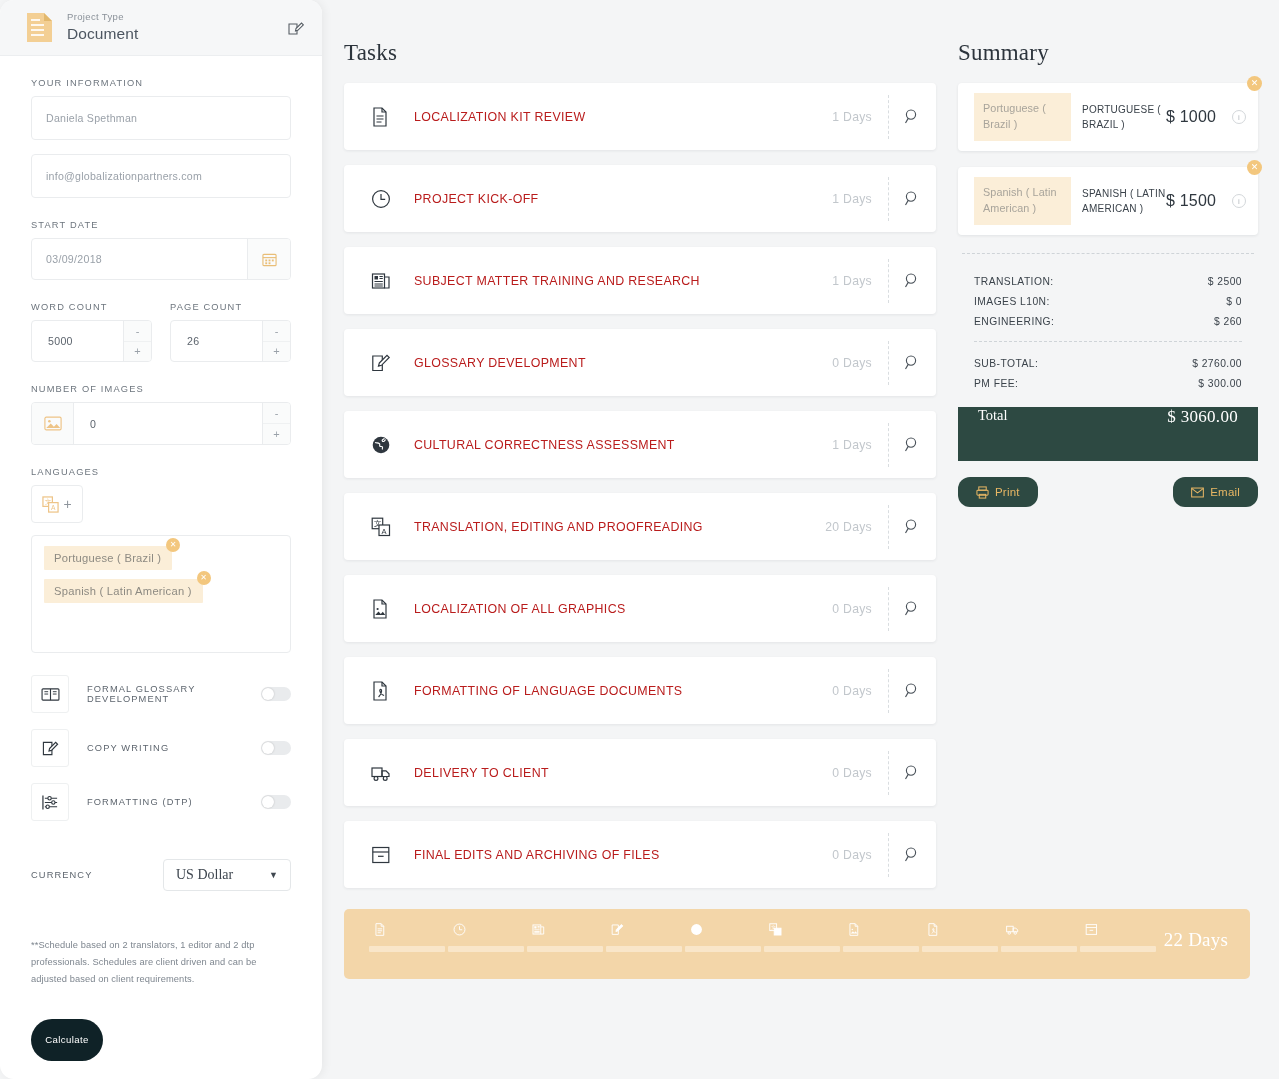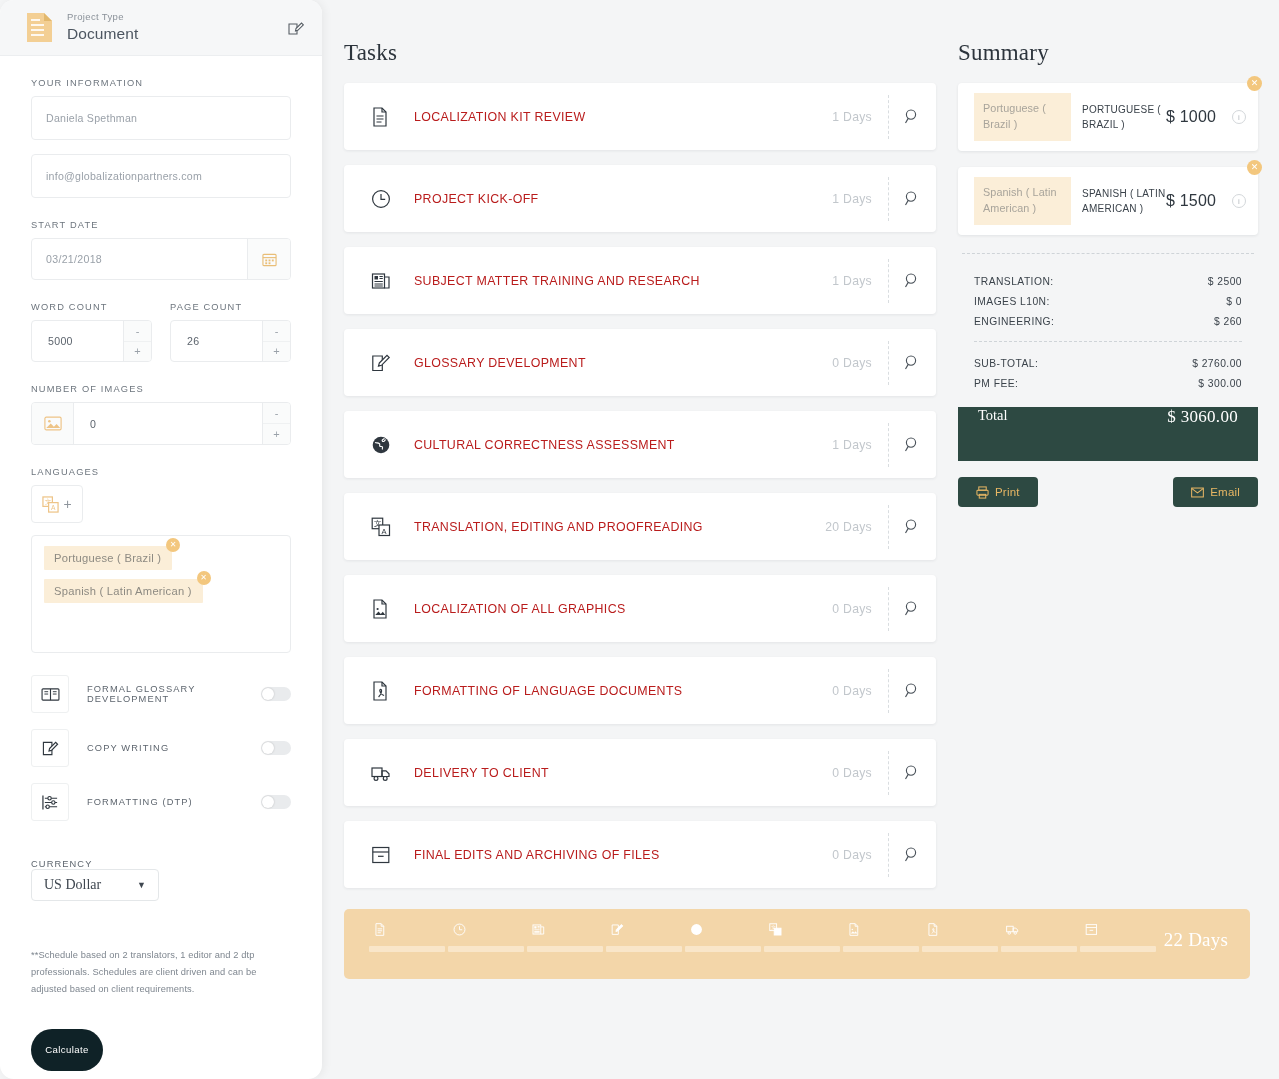--- a/index.html
+++ b/index.html
@@ -106,21 +106,21 @@
   }
   .toggle {
     width: 30px; height: 14px; border-radius: 8px; background: #e9ebed;
     position: relative; cursor: pointer; flex-shrink: 0;
   }
   .toggle::after {
     content: ""; position: absolute; left: 1px; top: 1px; width: 12px; height: 12px;
     border-radius: 50%; background: #fff; box-shadow: 0 0 2px rgba(0,0,0,.22);
   }
 
-  .cur-row { display: flex; margin-top: 38px; flex-direction: column; }
+  .cur-row { display: flex; align-items: center; margin-top: 38px; }
   .cur-lbl { font-size: 9.3px; color: #5d656e; letter-spacing: 1.1px; flex: 1; text-transform: uppercase;}
   .cur-sel {
     width: 128px; height: 32px; border: 1px solid #e4e7e9; border-radius: 4px;
     display: flex; align-items: center; padding: 0 12px;
     font-family: "Liberation Serif", serif; font-size: 14px; color: #3f4750; cursor: pointer;
   }
   .cur-sel .caret { margin-left: auto; font-size: 9px; color: #3f4750; }
 
   .note {
     margin-top: 46px; font-size: 9.3px; color: #7e868f; line-height: 1.85; letter-spacing: .1px;
@@ -196,21 +196,21 @@
   .cost-row .v { margin-left: auto; }
   .cost-divider { border-top: 1px dashed #cfd4d8; margin: 14px 16px 16px 16px; }
   .total-bar {
     background: #2d4942; height: 54px; display: flex; align-items: flex-start;
     padding: 0 20px; margin-top: 18px;
   }
   .total-lbl { font-family: "Liberation Serif", serif; font-size: 14.5px; color: #fff; }
   .total-val { margin-left: auto; font-family: "Liberation Serif", serif; font-size: 17px; color: #fff; letter-spacing: .3px;}
   .sum-btns { display: flex; margin-top: 16px; }
   .sum-btn {
-    background: #2d4942; color: #e8b764; border-radius: 4px; height: 30px;
+    background: #2d4942; color: #e8b764; border-radius: 12px; height: 30px;
     display: flex; align-items: center; justify-content: center; gap: 6px;
     font-size: 11.5px; padding: 0 18px; cursor: pointer; letter-spacing: .2px;
   }
   .sum-btn.right { margin-left: auto; }
 </style>
 </head>
 <body>
 
 <div class="app">
 
@@ -238,21 +238,21 @@
     <div class="sb-body">
 
       <div class="fld-label">YOUR INFORMATION</div>
       <div class="txtbox">Daniela Spethman</div>
       <div class="gap14"></div>
       <div class="txtbox">info@globalizationpartners.com</div>
 
       <div class="gap22"></div>
       <div class="fld-label">START DATE</div>
       <div class="date-row">
-        <div class="date-val">03/21/2018</div>
+        <div class="date-val">03/09/2018</div>
         <div class="date-btn">
           <svg width="15" height="15" viewBox="0 0 16 16">
             <rect x="1" y="2.5" width="14" height="12" rx="1" fill="none" stroke="#e9be77" stroke-width="1.2"></rect>
             <path d="M1 6h14" stroke="#e9be77" stroke-width="1.2"></path>
             <rect x="3.5" y="8" width="2" height="2" fill="#e9be77"></rect>
             <rect x="7" y="8" width="2" height="2" fill="#e9be77"></rect>
             <rect x="10.5" y="8" width="2" height="2" fill="#e9be77"></rect>
             <rect x="3.5" y="11" width="2" height="2" fill="#e9be77"></rect>
             <rect x="7" y="11" width="2" height="2" fill="#e9be77"></rect>
           </svg>

